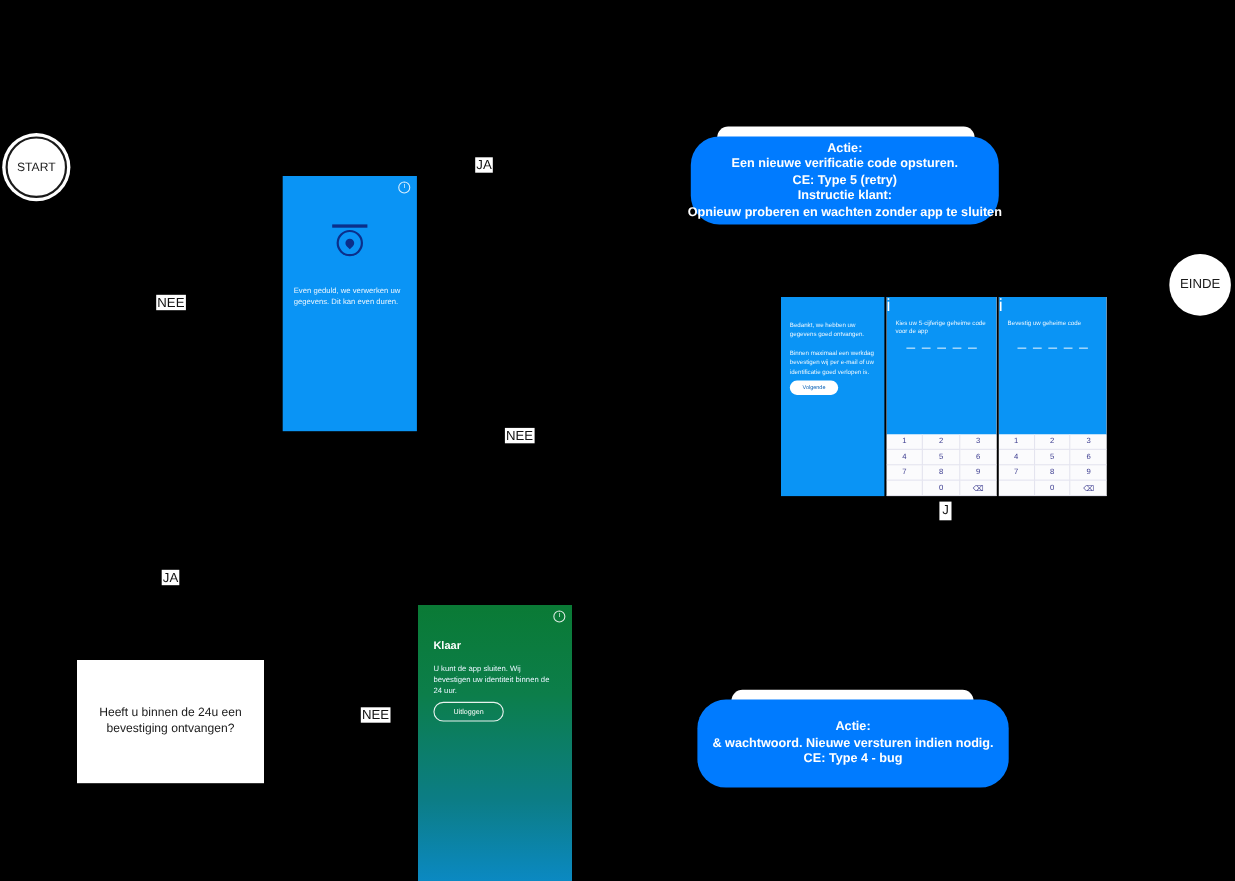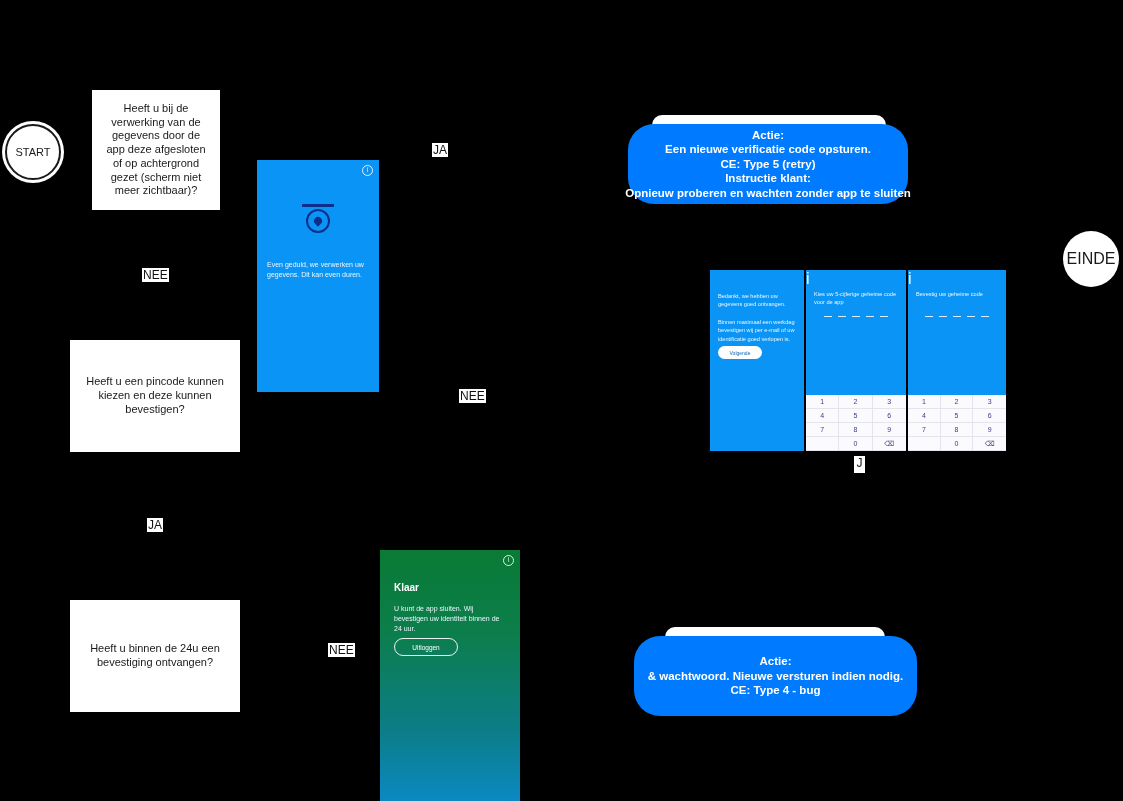--- a/index.html
+++ b/index.html
@@ -104,31 +104,25 @@
 </style>
 </head>
 <body>
 
 <div class="canvas">
 
   <div class="terminator ringed" style="left:5px;top:124px;width:52px;height:52px;font-size:11px;">
     <span>START</span>
   </div>
 
-  <div class="terminator" style="left:1063px;top:231px;width:56px;height:56px;font-size:16px;">
+  <div class="terminator" style="left:1063px;top:231px;width:56px;height:56px;font-size:12px;">
     <span>EINDE</span>
   </div>
 
-  <div class="qbox" style="left:92px;top:90px;width:128px;height:120px;font-size:11px;">
-    <span>Heeft u bij de verwerking van de gegevens door de app deze afgesloten of op achtergrond gezet (scherm niet meer zichtbaar)?</span>
-  </div>
-
-  <div class="qbox" style="left:70px;top:340px;width:170px;height:112px;font-size:11px;">
-    <span>Heeft u een pincode kunnen kiezen en deze kunnen bevestigen?</span>
-  </div>
+
 
   <div class="qbox" style="left:70px;top:600px;width:170px;height:112px;font-size:11px;">
     <span>Heeft u binnen de 24u een bevestiging ontvangen?</span>
   </div>
 
   <div class="edge-label" style="left:432px;top:143px;">JA</div>
   <div class="edge-label" style="left:142px;top:268px;">NEE</div>
   <div class="edge-label" style="left:459px;top:389px;">NEE</div>
   <div class="edge-label" style="left:147px;top:518px;">JA</div>
   <div class="edge-label" style="left:328px;top:643px;">NEE</div>

